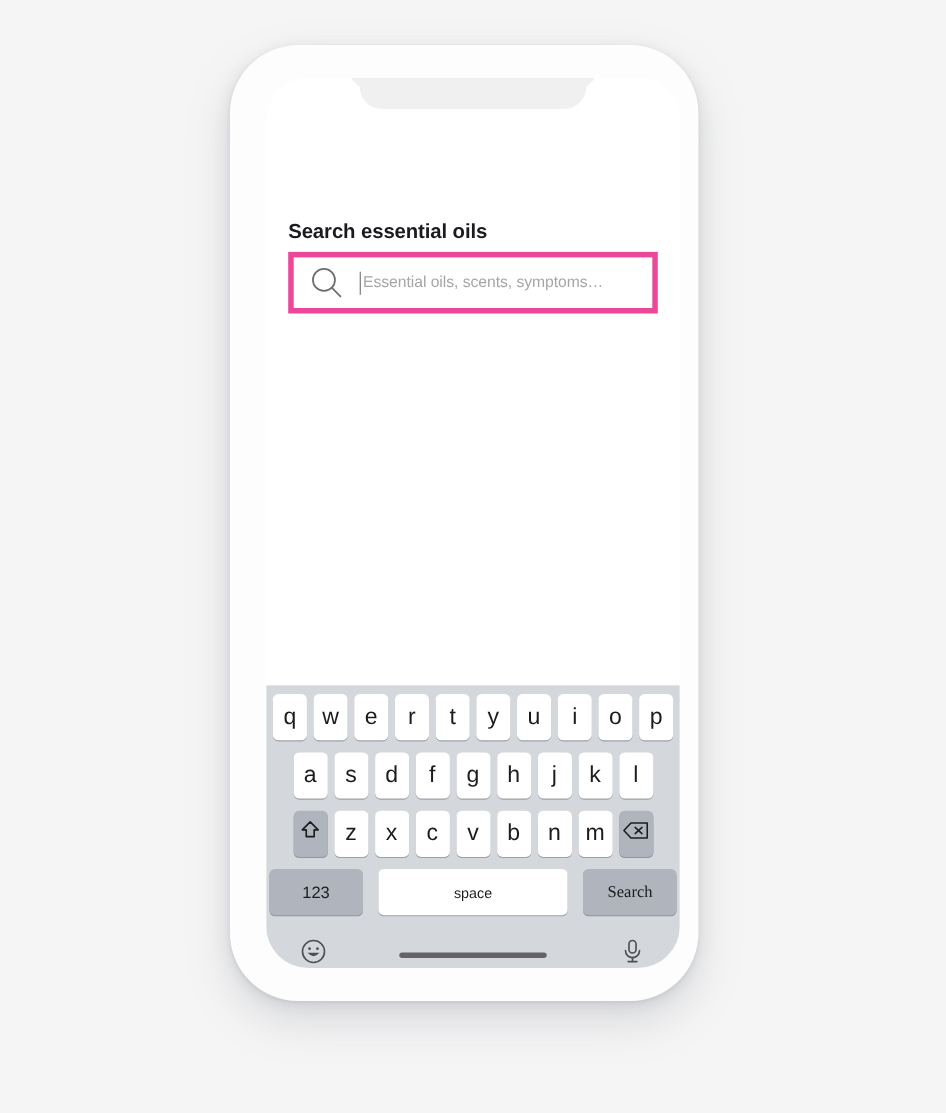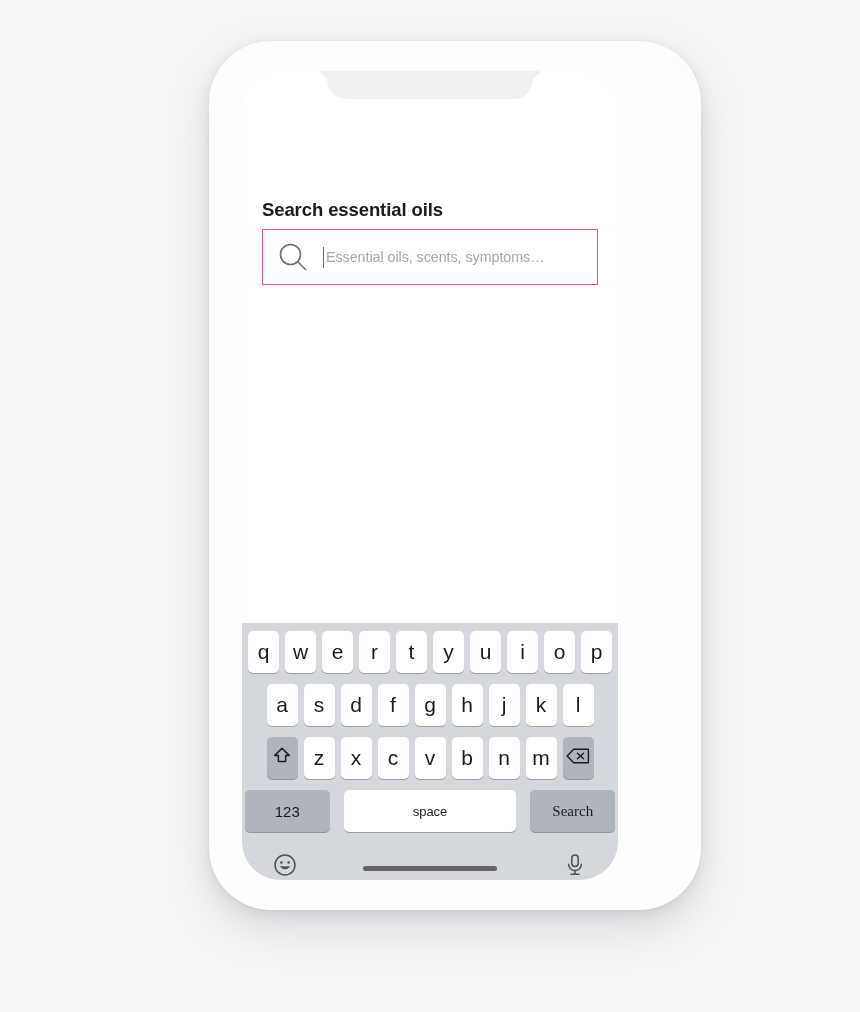--- a/index.html
+++ b/index.html
@@ -17,21 +17,21 @@
     width: 860px;
     height: 1012px;
     background: #f5f5f5;
   }
 
   
   .phone-frame {
     position: absolute;
     left: 209px;
     top: 41px;
-    width: 492px;
+    width: 426px;
     height: 869px;
     background: #fdfdfd;
     border-radius: 62px;
     box-shadow:
       0 18px 40px rgba(120,125,135,0.22),
       0 4px 14px rgba(120,125,135,0.14),
       0 1px 3px rgba(120,125,135,0.12);
   }
 
   .phone-screen {
@@ -97,21 +97,21 @@
     letter-spacing: -0.1px;
     white-space: nowrap;
   }
 
   .search-box {
     position: absolute;
     left: 20px;
     top: 158px;
     width: 336px;
     height: 56px;
-    border: 1px solid #ec4899;
+    border: 5px solid #ec4899;
     background: #ffffff;
     display: flex;
     align-items: center;
   }
 
   .search-icon-wrap {
     width: 60px;
     display: flex;
     align-items: center;
     justify-content: center;

